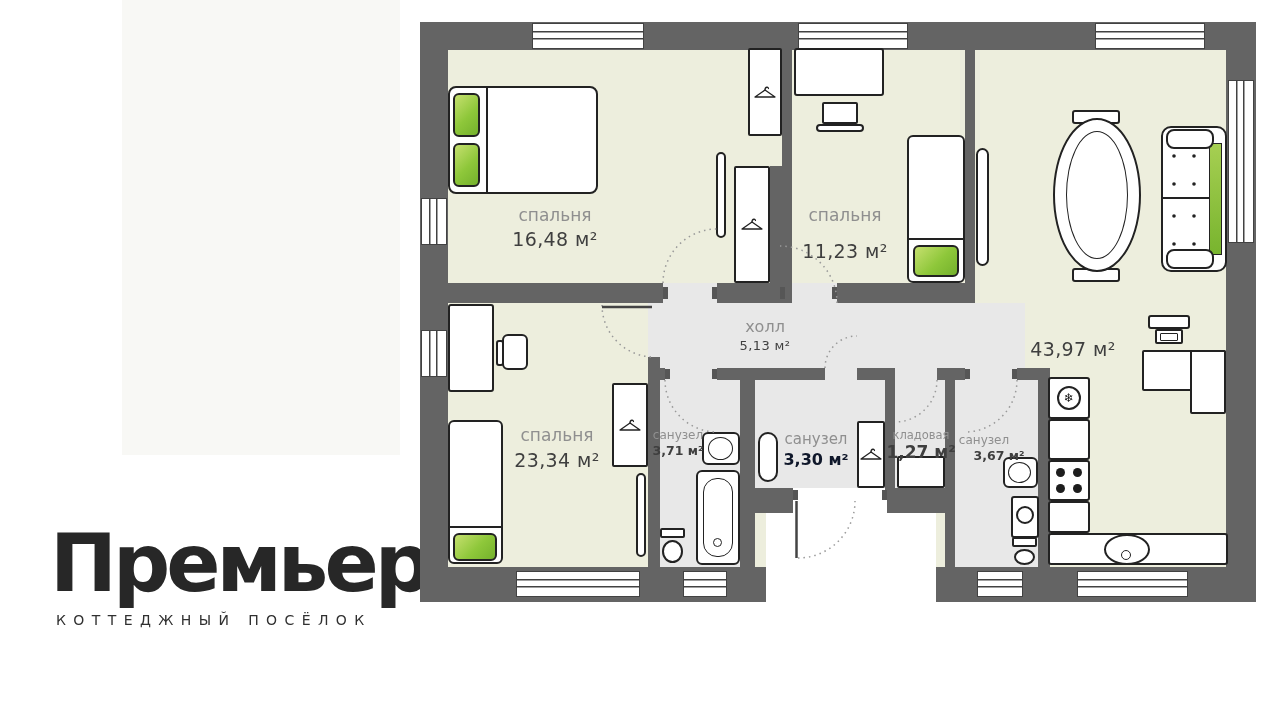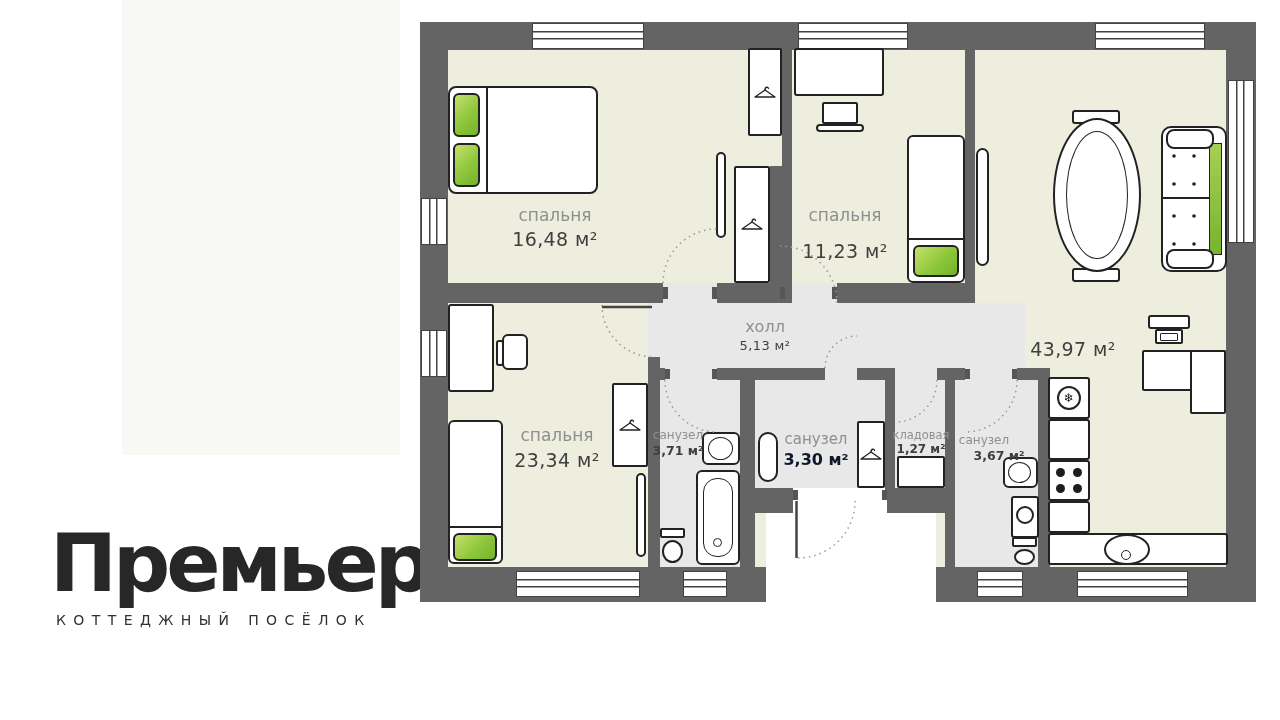--- a/index.html
+++ b/index.html
@@ -211,21 +211,21 @@
     <div class="lbl rname" style="left:62px;top:403px;width:150px">спальня</div>
     <div class="lbl rarea" style="left:62px;top:427px;width:150px">23,34 м²</div>
     <div class="lbl rarea" style="left:558px;top:316px;width:190px">43,97 м²</div>
     <div class="lbl rname" style="left:295px;top:295px;width:100px;font-size:16px">холл</div>
     <div class="lbl rarea" style="left:295px;top:316px;width:100px;font-size:13px">5,13 м²</div>
     <div class="lbl sname" style="left:213px;top:406px;width:90px">санузел</div>
     <div class="lbl sarea" style="left:213px;top:421px;width:90px">3,71 м²</div>
     <div class="lbl mname" style="left:346px;top:408px;width:100px">санузел</div>
     <div class="lbl marea" style="left:346px;top:428px;width:100px">3,30 м²</div>
     <div class="lbl sname" style="left:455px;top:406px;width:92px;font-size:11.5px">кладовая</div>
-    <div class="lbl sarea" style="left:455px;top:420px;width:92px;font-size:12px">1,27 м²</div>
+    <div class="lbl sarea" style="left:455px;top:420px;width:92px;font-size:17px">1,27 м²</div>
     <div class="lbl sname" style="left:519px;top:411px;width:90px">санузел</div>
     <div class="lbl sarea" style="left:534px;top:426px;width:90px">3,67 м²</div>
 
 
     <svg class="overlay" width="836" height="580" viewBox="0 0 836 580">
       <g fill="none" stroke="#999" stroke-width="1.5" stroke-dasharray="1.5 4">
         <path d="M 243 261 A 54 54 0 0 1 297 207"></path>
         <path d="M 417 281 A 57 57 0 0 0 360 224"></path>
         <path d="M 182 283 A 52 52 0 0 0 234 335"></path>
         <path d="M 245 358 A 52 52 0 0 0 297 410"></path>

